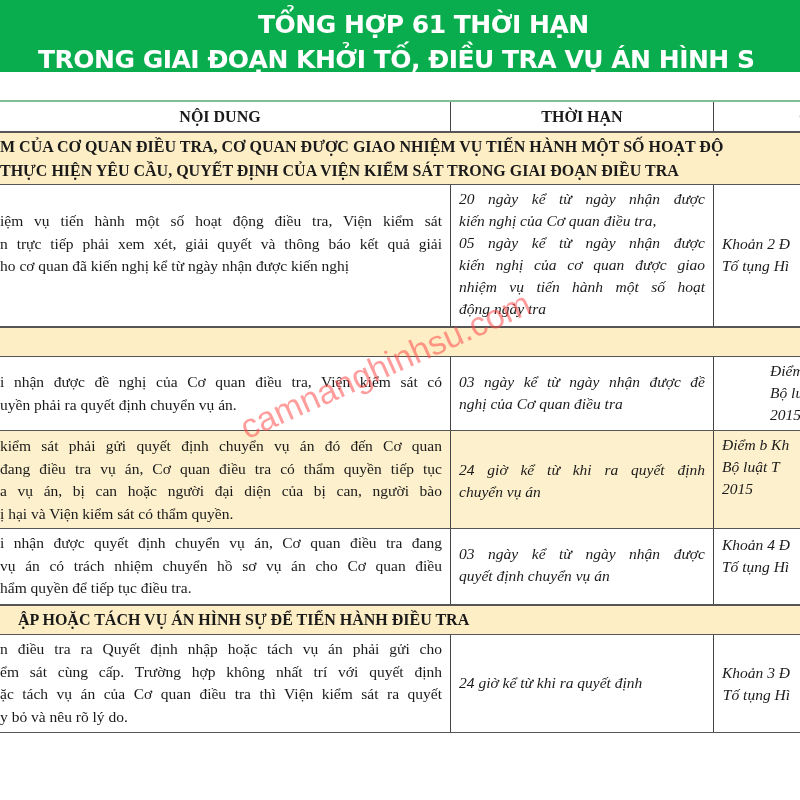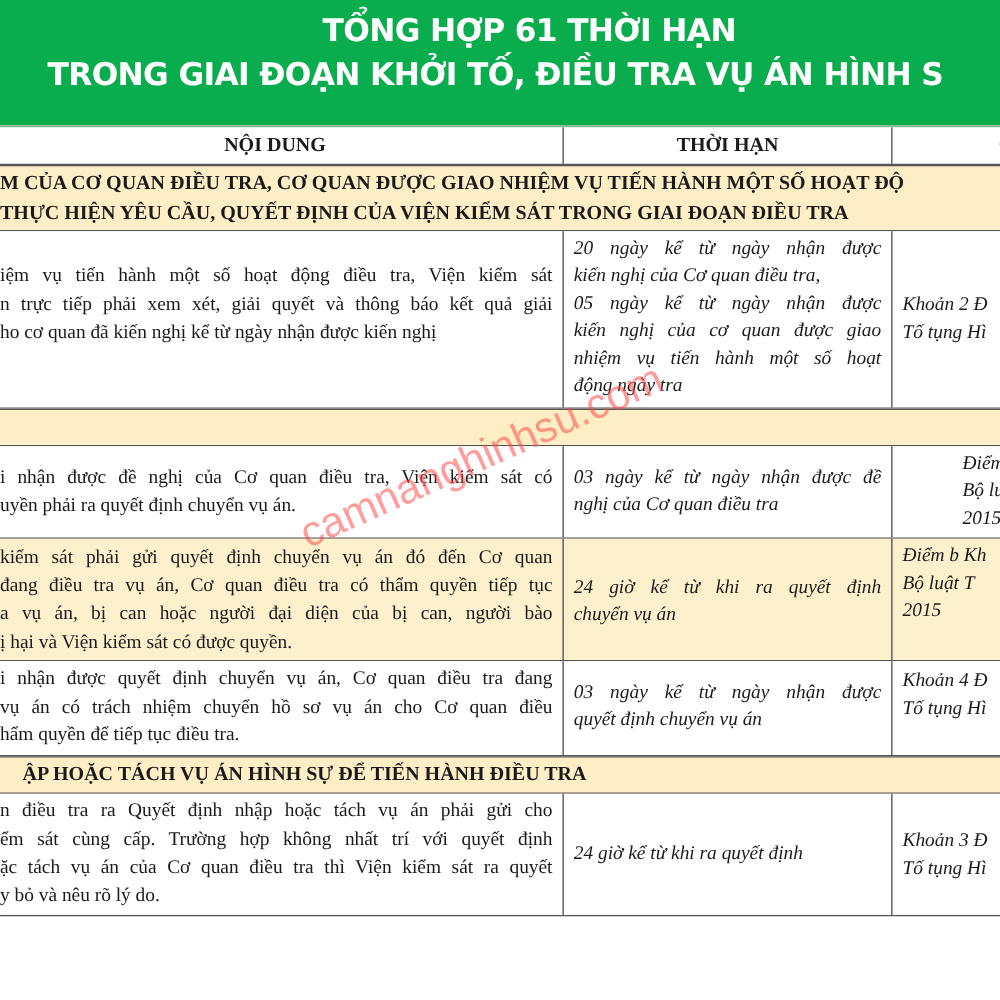--- a/index.html
+++ b/index.html
@@ -1,17 +1,17 @@
 <!DOCTYPE html>
 <html><head>
 <meta charset="utf-8">
 <style>
   html, body { margin:0; padding:0; }
   body { width:800px; height:800px; overflow:hidden; background:#ffffff; position:relative; font-family:"Liberation Serif", serif; color:#1a1a1a; }
-  .banner { position:absolute; left:0; top:0; width:800px; height:100px; background:#0aad4e; overflow:hidden; }
+  .banner { position:absolute; left:0; top:0; width:800px; height:72px; background:#0aad4e; overflow:hidden; }
   .banner .t1, .banner .t2 { position:absolute; white-space:nowrap; color:#ffffff; font-family:"DejaVu Sans", sans-serif; font-weight:bold; letter-spacing:-0.5px; }
   .banner .t1 { top:10px; left:258px; font-size:25px; }
   .banner .t2 { top:45px; left:38px; font-size:25px; }
   .banner-rule { position:absolute; left:0; top:100px; width:800px; height:2px; background:#7fbf93; }
   .table { position:absolute; left:-10px; top:102px; width:830px; }
   .row { position:absolute; left:0; width:830px; box-sizing:border-box; border-bottom:1.5px solid #555; }
   .cell { position:absolute; top:0; bottom:0; box-sizing:border-box; overflow:hidden; }
   .c1 { left:0; width:460px; }
   .c2 { left:460px; width:263px; border-left:1.5px solid #444; }
   .c3 { left:723px; width:107px; border-left:1.5px solid #444; }
@@ -103,21 +103,21 @@
       </div>
     </div>
   </div>
 
   <div class="row data cream" style="top:329px; height:98px;">
     <div class="cell c1">
       <div class="txt" style="top:4px; left:10px;">
         <span class="jline">kiểm sát phải gửi quyết định chuyển vụ án đó đến Cơ quan</span>
         <span class="jline">đang điều tra vụ án, Cơ quan điều tra có thẩm quyền tiếp tục</span>
         <span class="jline">a vụ án, bị can hoặc người đại diện của bị can, người bào</span>
-        <span class="line">ị hại và Viện kiểm sát có được quyền.</span>
+        <span class="line">ị hại và Viện kiểm sát có thẩm quyền.</span>
       </div>
     </div>
     <div class="cell c2">
       <div class="txt" style="top:28px;">
         <span class="jline"> 24 giờ kể từ khi ra quyết định</span>
         <span class="line">chuyển vụ án</span>
       </div>
     </div>
     <div class="cell c3">
       <div class="txt" style="top:3px;">
@@ -162,21 +162,21 @@
         <span class="jline">ặc tách vụ án của Cơ quan điều tra thì Viện kiểm sát ra quyết</span>
         <span class="line">y bỏ và nêu rõ lý do.</span>
       </div>
     </div>
     <div class="cell c2">
       <div class="txt" style="top:37px;">
         <span class="line">24 giờ kể từ khi ra quyết định</span>
       </div>
     </div>
     <div class="cell c3">
-      <div class="txt" style="top:27px;">
+      <div class="txt" style="top:27px;text-align:right;">
         <span class="line">Khoản 3 Đ</span>
         <span class="line">Tố tụng Hì</span>
       </div>
     </div>
   </div>
 </div>
 
 <div class="watermark">camnanghinhsu.com</div>
 
 </body></html>

